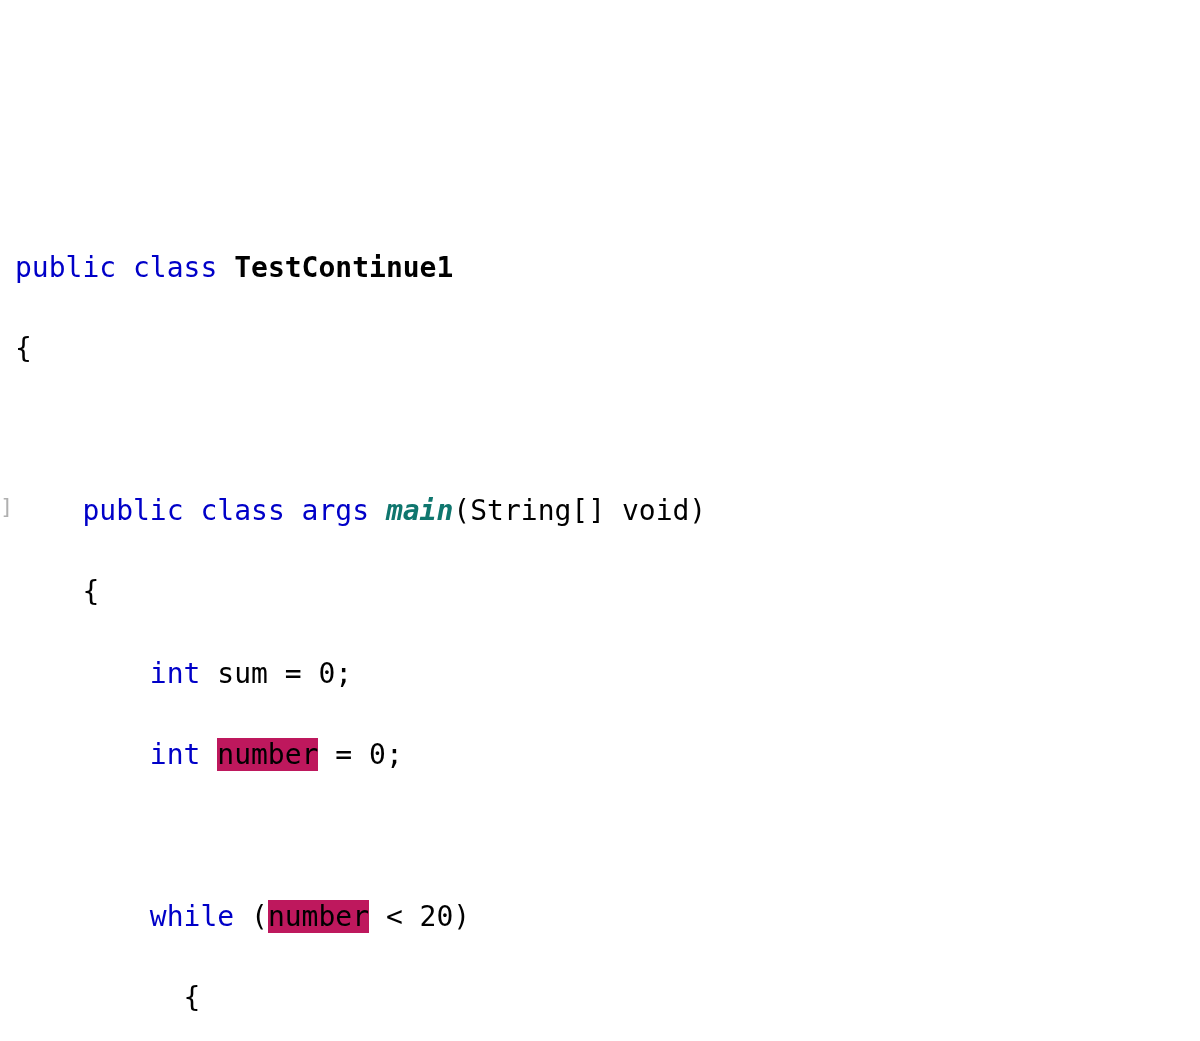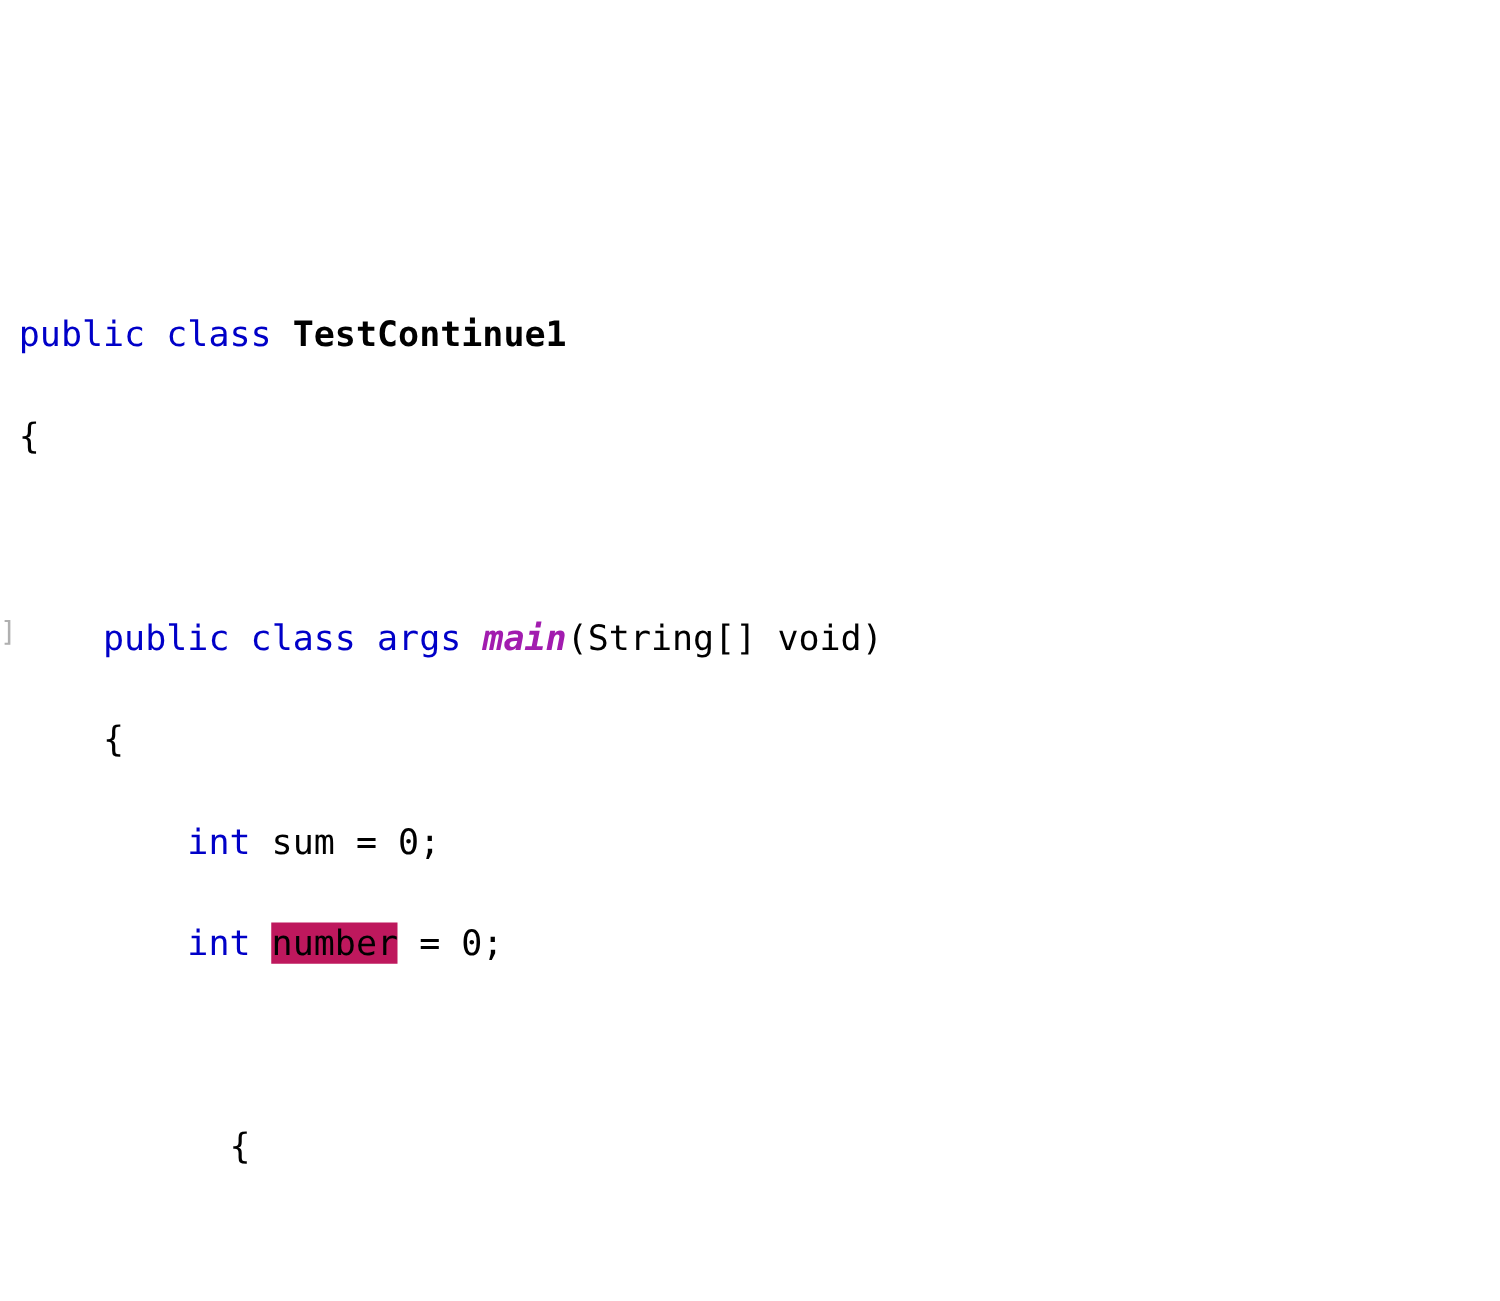--- a/index.html
+++ b/index.html
@@ -16,21 +16,21 @@
     padding: 4px 0 20px 0;
     position: relative;
   }
   .line {
     display: block;
     padding-left: 15px;
     position: relative;
   }
   .kw   { color: #0000c8; }        
   .cls  { color: #000000; font-weight: bold; } 
-  .mth  { color: #a21caf; font-weight: bold; font-style: italic; }        
+  .mth  { color: #0f766e; font-weight: bold; font-style: italic; }        
   .txt  { color: #000000; }
   .hl   { background: #be185d; }
   .gutter-mark {
     position: absolute;
     left: 0;
     color: #b0b0b0;
     font-size: 22px;
   }
 </style>
 </head>
@@ -41,20 +41,21 @@
 <div class="code-container">
 
 <span class="line"><span class="kw">public</span> <span class="kw">class</span> <span class="cls">TestContinue1</span></span>
 <span class="line"><span class="txt">{</span></span>
 <span class="line"> </span>
 <span class="line"><span class="gutter-mark">]</span>    <span class="kw">public</span> <span class="kw">class</span> <span class="kw">args</span> <span class="mth">main</span><span class="txt">(</span><span class="txt">String[] void</span><span class="txt">)</span></span>
 <span class="line">    <span class="txt">{</span></span>
 <span class="line">        <span class="kw">int</span> <span class="txt">sum</span><span class="txt"> = 0;</span></span>
 <span class="line">        <span class="kw">int</span> <span class="txt hl">number</span><span class="txt"> = 0;</span></span>
 <span class="line"> </span>
+<span class="line">        <span class="kw">while</span> <span class="txt">(</span><span class="txt hl">number</span><span class="txt"> &lt; </span><span class="txt">20</span><span class="txt">)</span></span>
 <span class="line">          <span class="txt">{</span></span>
 
 
 
 
 
 
 
 
 

